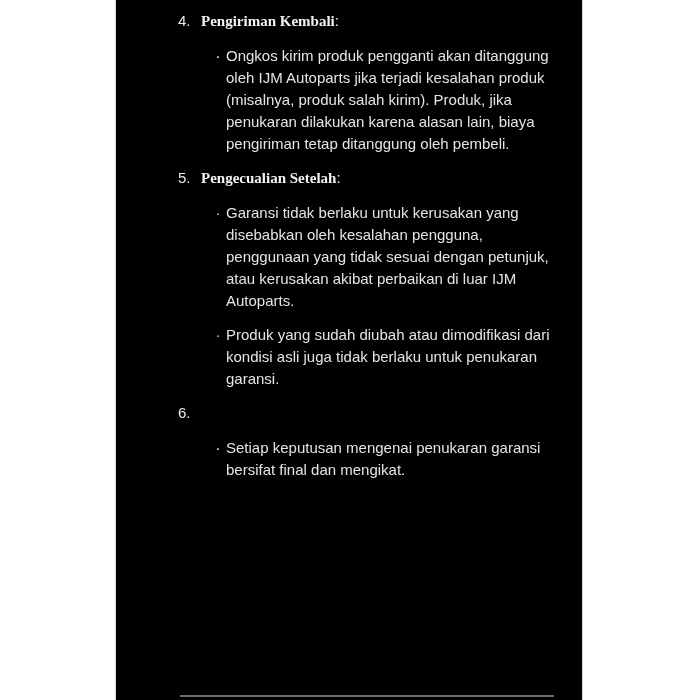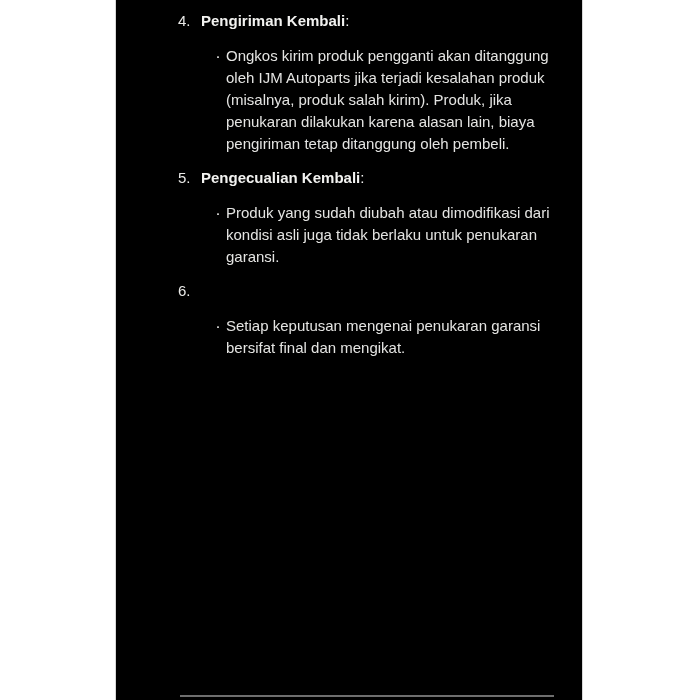--- a/index.html
+++ b/index.html
@@ -33,21 +33,21 @@
     padding-left: 62px;
     margin-bottom: 13px;
     color: #f2f2f0;
   }
   .section-number {
     width: 23px;
     flex: 0 0 23px;
     font-weight: 400;
     color: #e9e9e7;
   }
-  .section-title { font-weight: 700; }
+  .section-title { font-weight: 700; font-family: Liberation Serif, serif; }
   .heading-colon { font-weight: 400; }
   .bullet-item {
     position: relative;
     padding-left: 110px;
     padding-right: 25px;
     margin-bottom: 12px;
   }
   .bullet-dot {
     position: absolute;
     left: 96px; top: 0;
@@ -79,24 +79,25 @@
       <div class="bullet-item">
         <span class="bullet-dot">·</span>
       </div>
       <div class="bullet-item">
         <span class="bullet-dot">·</span>
         <span class="bullet-text">Ongkos kirim produk pengganti akan ditanggung oleh IJM Autoparts jika terjadi kesalahan produk (misalnya, produk salah kirim). Produk, jika penukaran dilakukan karena alasan lain, biaya pengiriman tetap ditanggung oleh pembeli.</span>
       </div>
 
       <div class="section-heading">
         <span class="section-number">5.</span>
-        <span><span class="section-title">Pengecualian Kembali</span><span class="heading-colon">:</span></span>
+        <span><span class="section-title">Pengecualian Setelah</span><span class="heading-colon">:</span></span>
       </div>
       <div class="bullet-item">
         <span class="bullet-dot">·</span>
+        <span class="bullet-text">Garansi tidak berlaku untuk kerusakan yang disebabkan oleh kesalahan pengguna, penggunaan yang tidak sesuai dengan petunjuk, atau kerusakan akibat perbaikan di luar IJM Autoparts.</span>
       </div>
       <div class="bullet-item">
         <span class="bullet-dot">·</span>
         <span class="bullet-text">Produk yang sudah diubah atau dimodifikasi dari kondisi asli juga tidak berlaku untuk penukaran garansi.</span>
       </div>
 
       <div class="section-heading">
         <span class="section-number">6.</span>
       </div>
       <div class="bullet-item">

